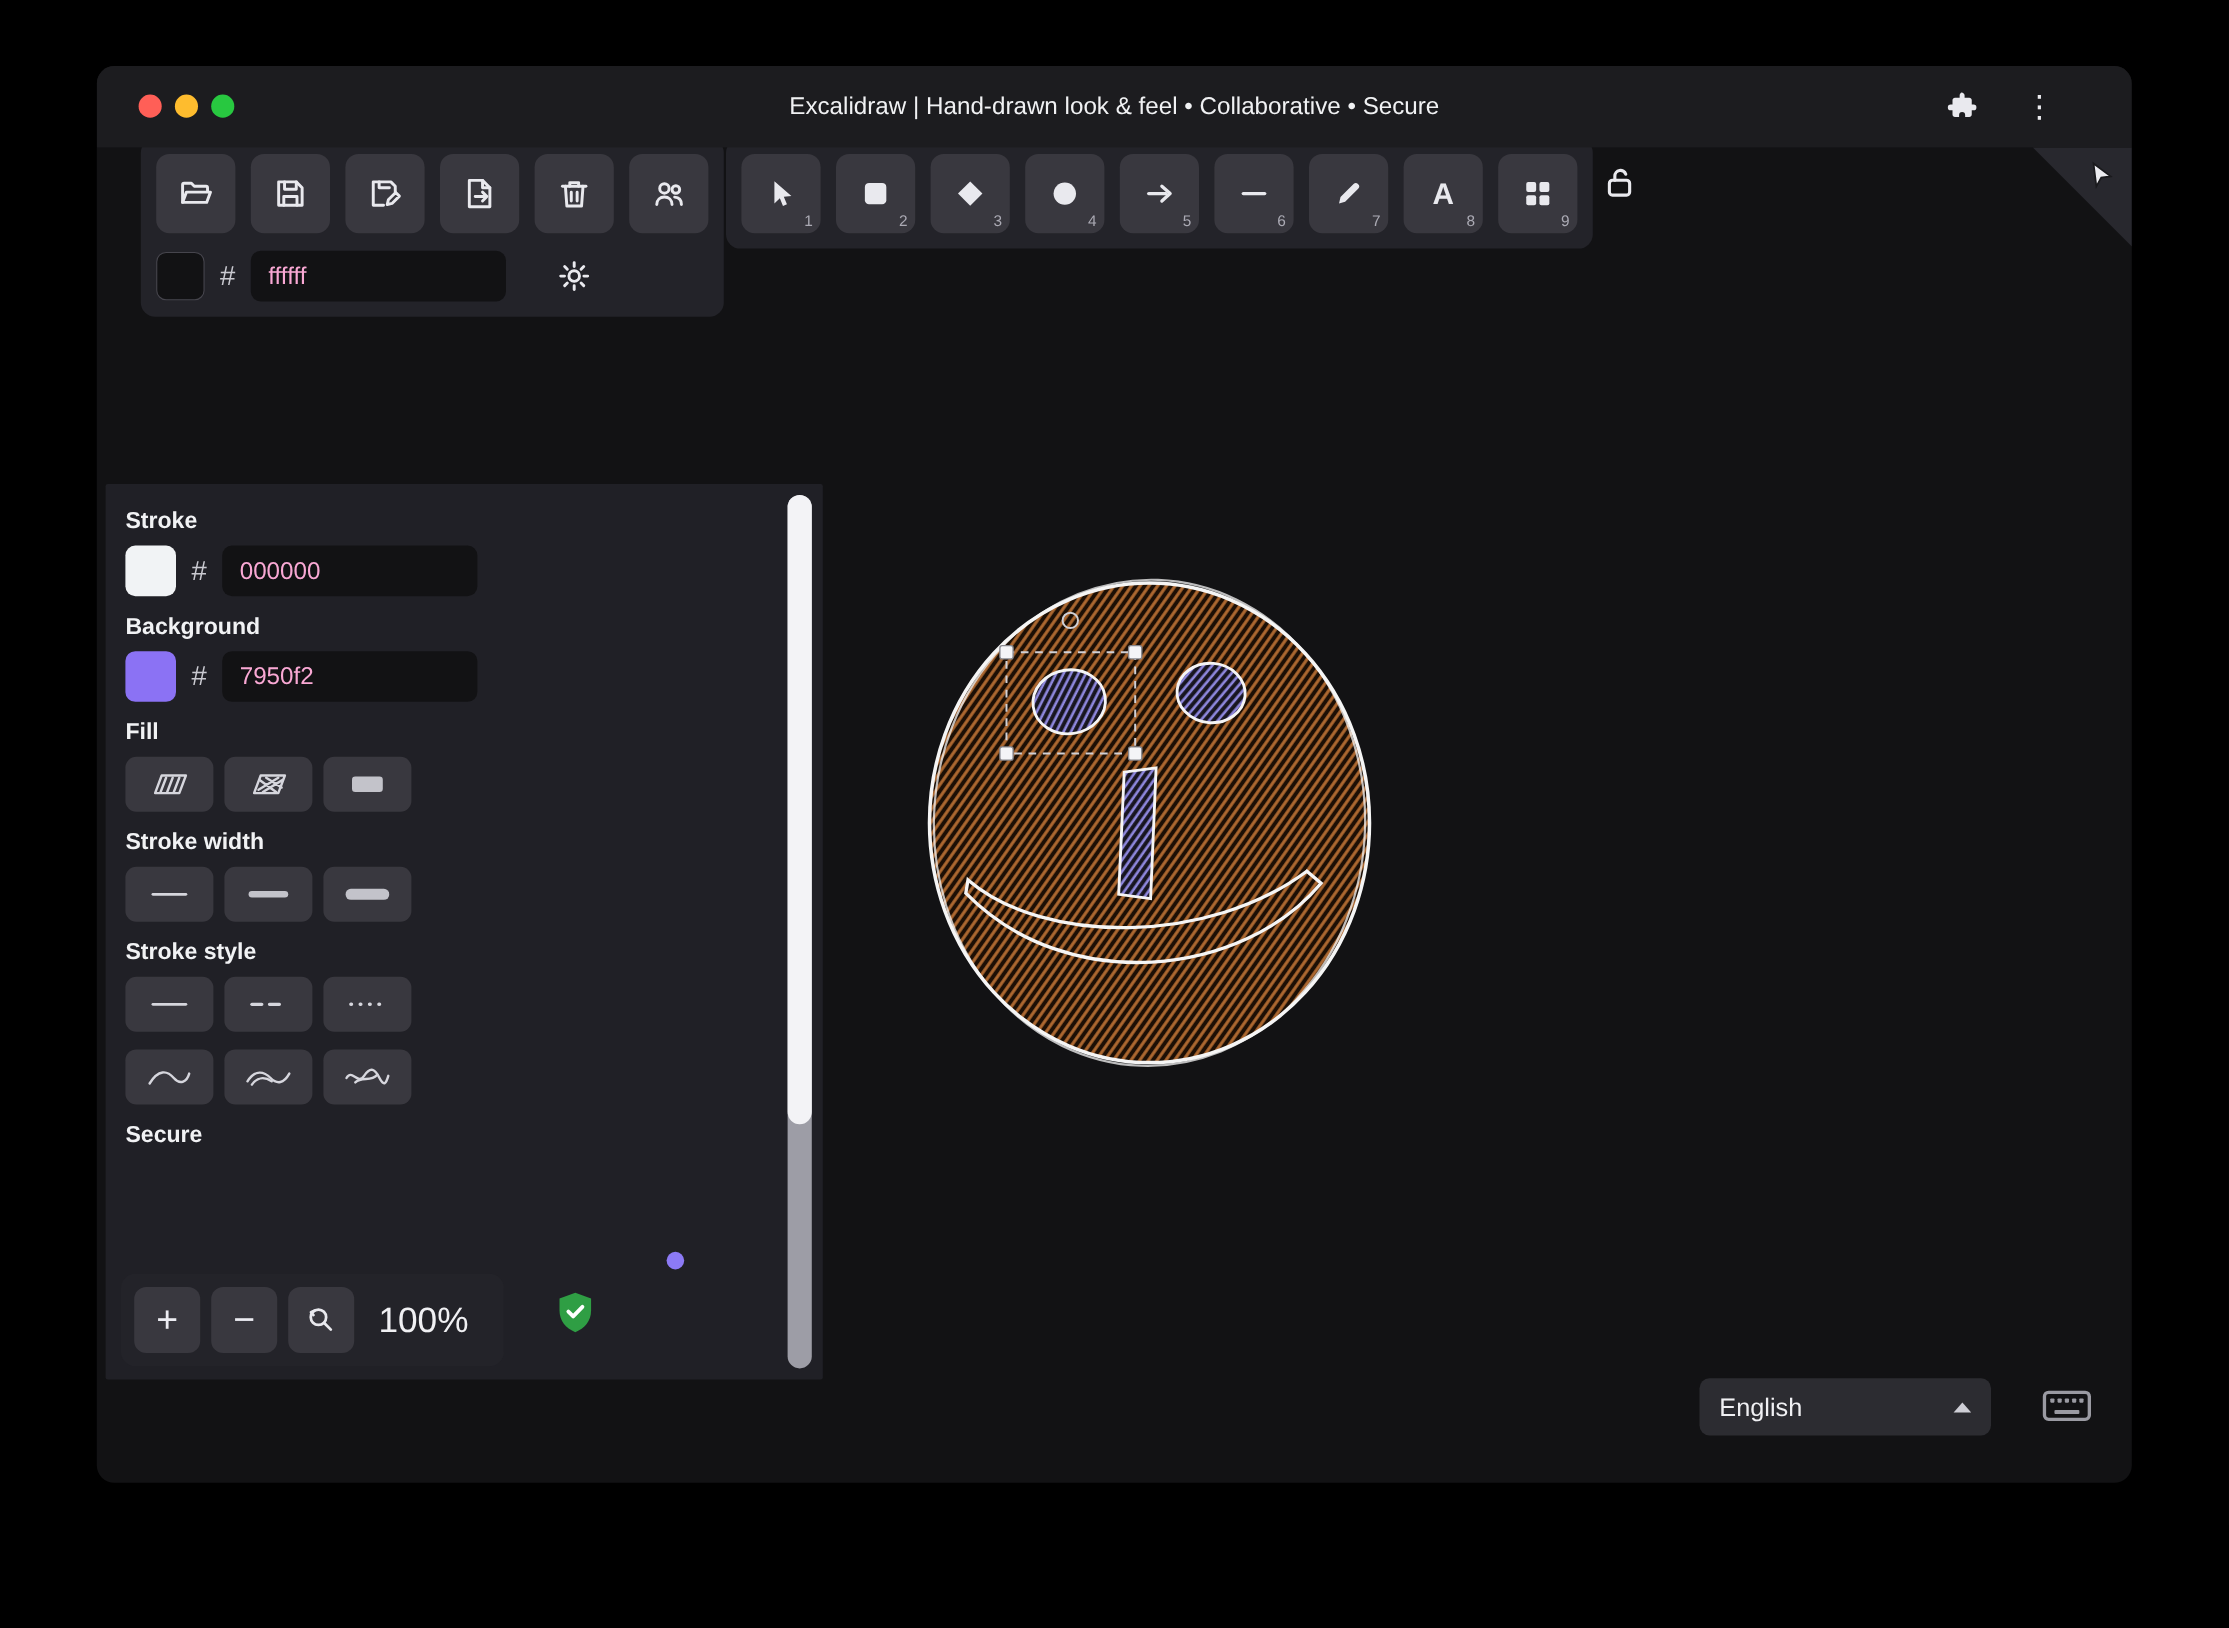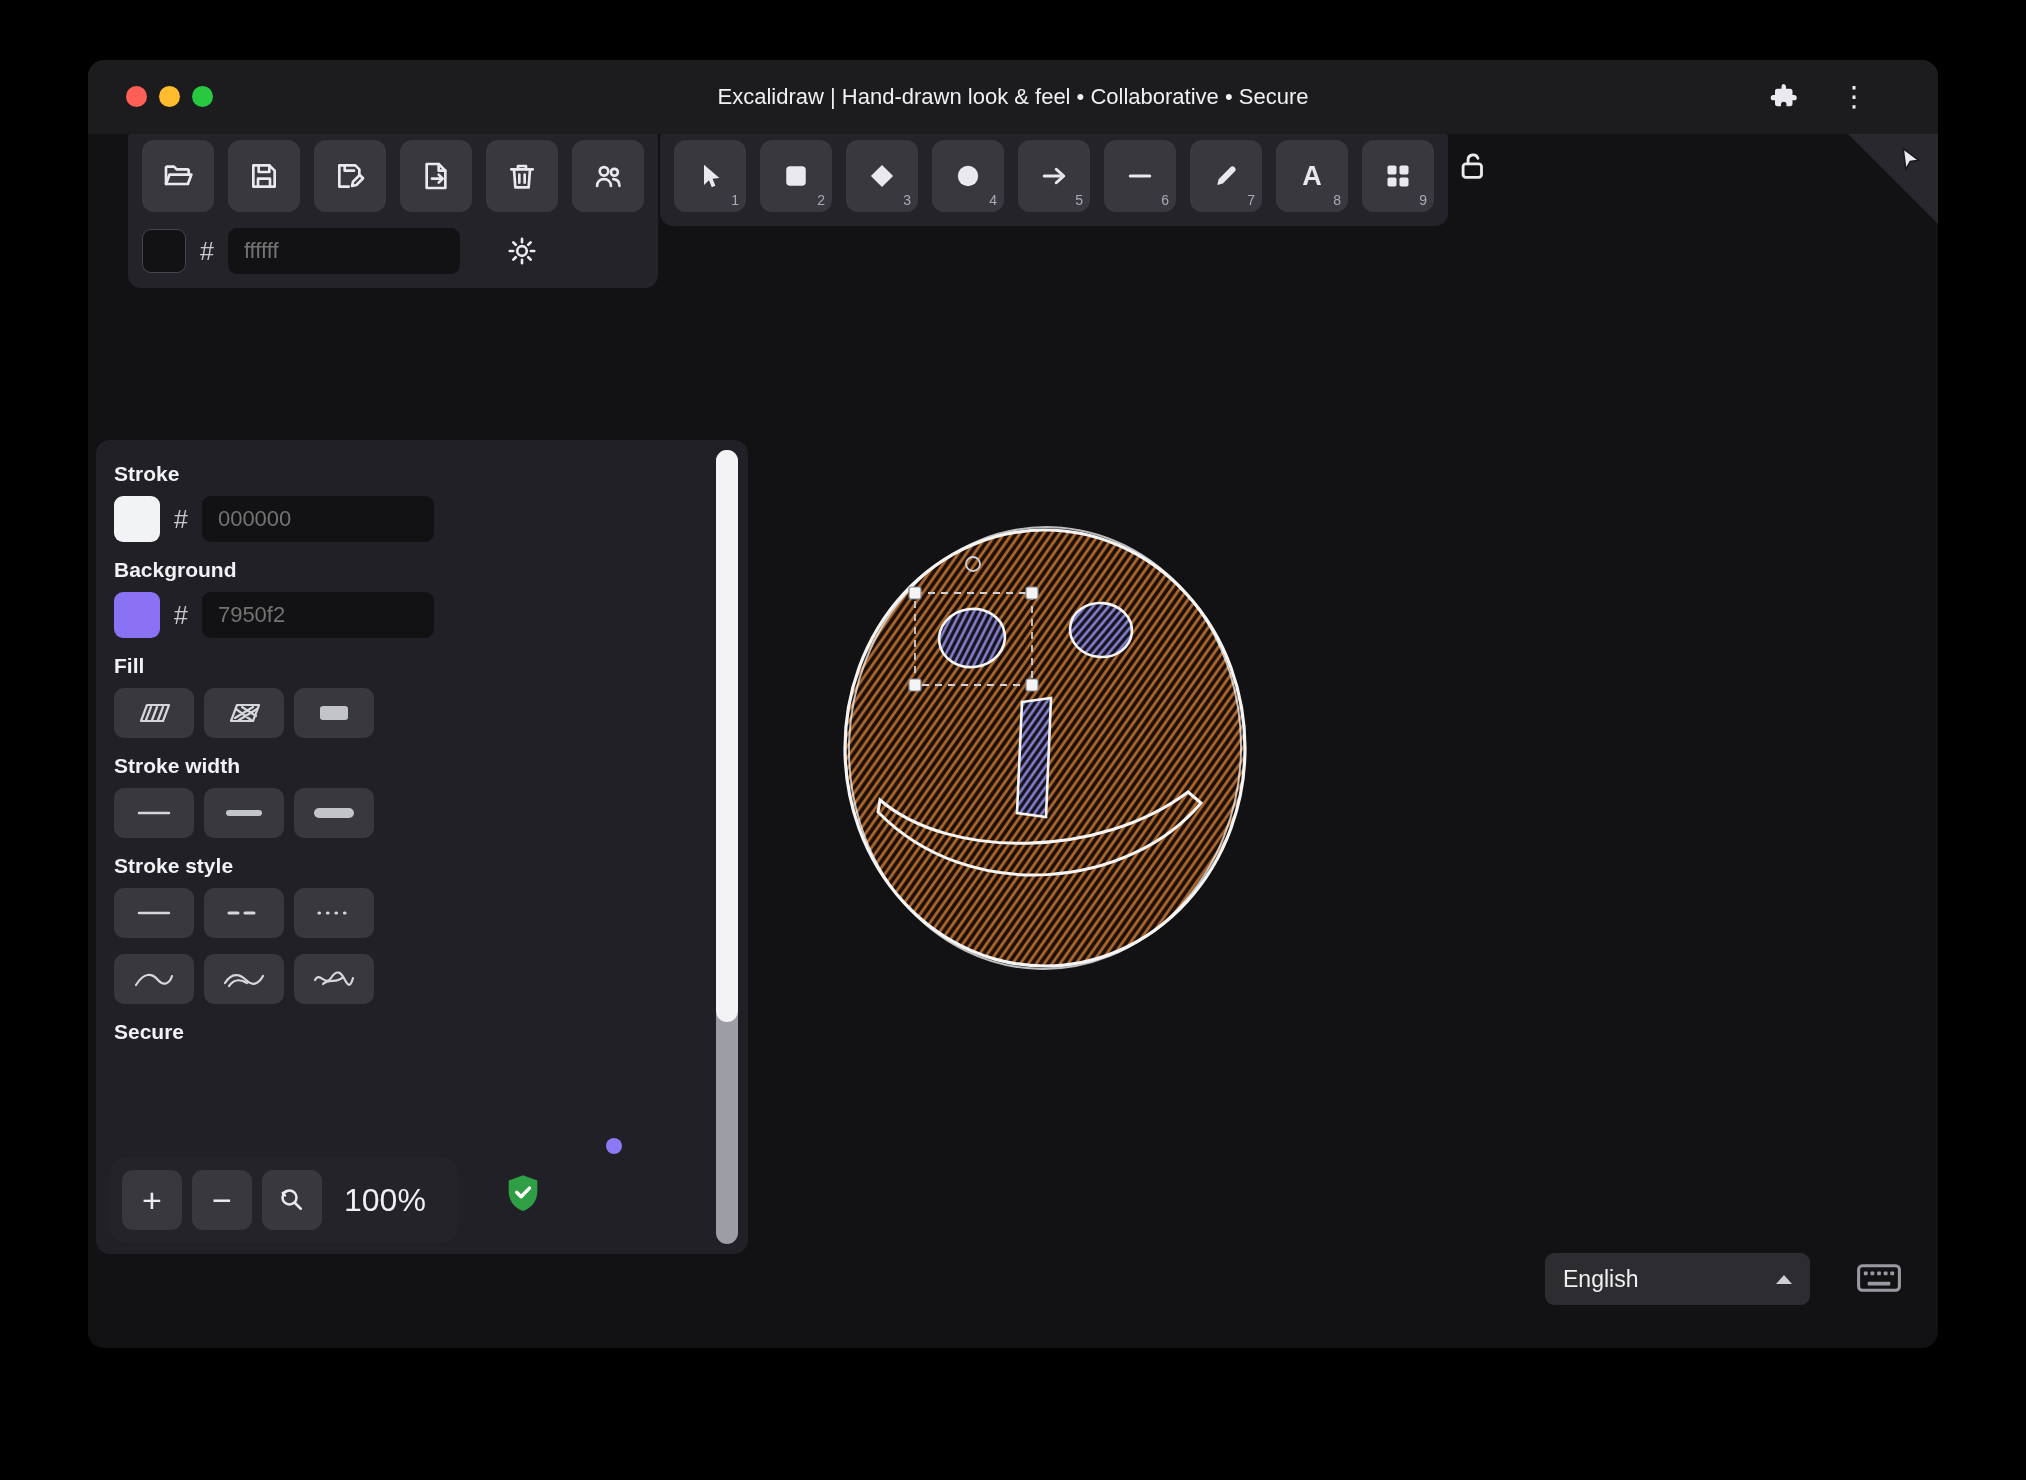--- a/index.html
+++ b/index.html
@@ -24,32 +24,32 @@
   .btn{width:72px;height:72px;border:none;border-radius:12px;background:#39383f;
        display:flex;align-items:center;justify-content:center;position:relative;cursor:pointer;}
   .btn svg{display:block;}
   .row{display:flex;gap:14px;}
   .shortcut{position:absolute;right:7px;bottom:4px;font-size:14px;color:#abaab4;}
 
   .file-island{left:40px;top:66px;}
   .color-row{display:flex;align-items:center;gap:14px;margin-top:16px;}
   .swatch{width:42px;height:42px;border-radius:9px;border:1px solid #46454d;cursor:pointer;}
   .hash{font-size:25px;color:#c9c9d0;}
-  .hexinput{background:#121214;border:none;border-radius:9px;height:46px;color:#737373;
+  .hexinput{background:#121214;border:none;border-radius:9px;height:46px;color:#f9a8d4;
             font-size:22px;padding:0 16px;font-family:"Liberation Sans",sans-serif;outline:none;}
   .canvasbg-input{width:200px;}
   .iconbtn{background:transparent;border:none;cursor:pointer;display:flex;align-items:center;justify-content:center;}
 
   .tools-island{left:572px;top:66px;}
   .tool-glyph-a{font-size:27px;font-weight:700;color:#e9e9ee;}
   .lock-btn{position:absolute;left:1362px;top:88px;z-index:10;background:transparent;border:none;cursor:pointer;}
 
   
   .props-panel{position:absolute;left:8px;top:380px;width:652px;height:814px;background:#202026;
-               border-radius:14px;padding:14px 18px;box-sizing:border-box;z-index:10;}
+               border-radius:2px;padding:14px 18px;box-sizing:border-box;z-index:10;}
   .plabel{font-size:21px;font-weight:700;color:#f1f2f4;margin:8px 0 10px;}
   .crow{display:flex;align-items:center;gap:14px;margin:4px 0 16px;}
   .pswatch{width:46px;height:46px;border-radius:9px;cursor:pointer;}
   .valinput{width:200px;}
   .opt-row{display:flex;gap:10px;margin:4px 0 16px;}
   .opt{width:80px;height:50px;border:none;border-radius:10px;background:#39383f;
        display:flex;align-items:center;justify-content:center;cursor:pointer;}
   .scrollbar{position:absolute;top:10px;right:10px;width:22px;height:calc(100% - 20px);
              background:#9d9da6;border-radius:12px;}
   .scroll-thumb{position:absolute;left:0;top:0;width:100%;height:72%;background:#f3f3f6;border-radius:12px;cursor:pointer;}

